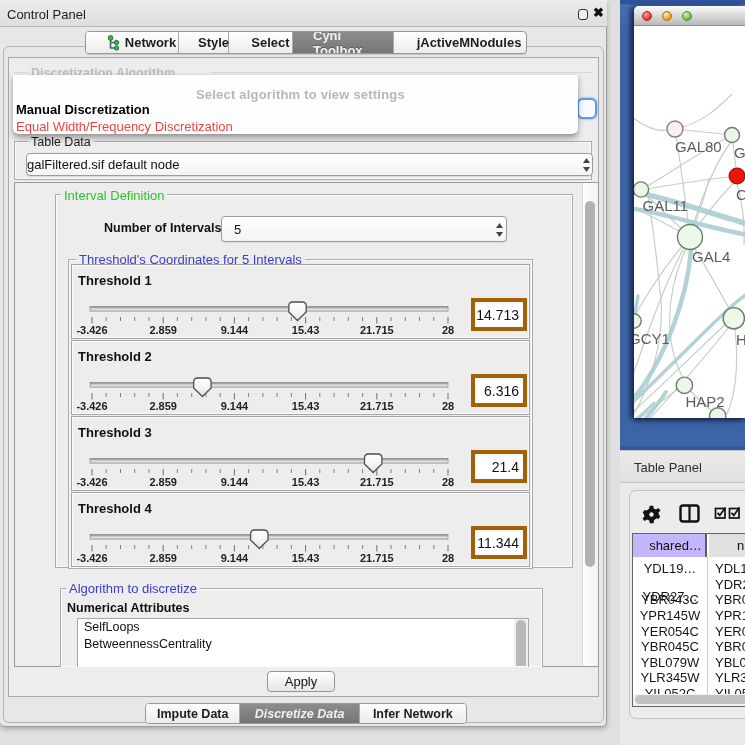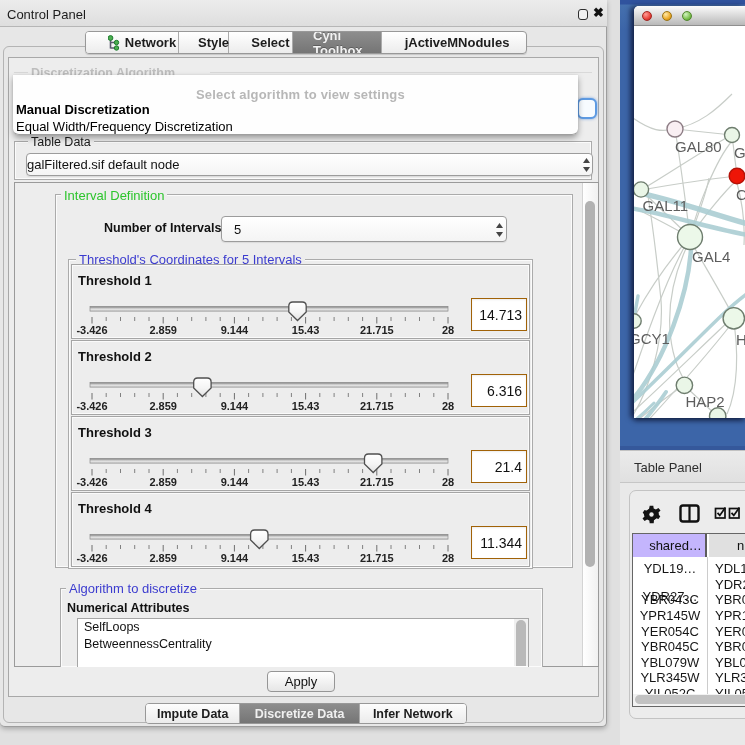--- a/index.html
+++ b/index.html
@@ -49,21 +49,21 @@
   border:1px solid #9a9a9a; }
 #vsb-track { left:582px; top:183px; width:16px; height:483px;
   background:linear-gradient(90deg,#ffffff,#f1f1f1); border-left:1px solid #d4d4d4; }
 #vsb-thumb { left:585px; top:201px; width:10px; height:366px; background:#b2b2b2; border-radius:6px; }
 
 
 .spanel { left:71px; width:459px; height:75px; background:#ededed;
   border:1px solid #a5a5a5; box-shadow:inset 1px 1px 0 #fafafa, inset -1px -1px 0 #fafafa; }
 .sptitle { position:absolute; left:6px; top:8px; font-size:13px; font-weight:bold; color:#111; }
 .valbox { position:absolute; left:399px; top:33px; width:56px; height:33px; background:#fff;
-  border:1px solid #a16207; box-shadow:inset 0 1px 2px rgba(0,0,0,0.08);
+  border:4px solid #a16207; box-shadow:inset 0 1px 2px rgba(0,0,0,0.08);
   font-size:14px; color:#111; display:flex; align-items:center; justify-content:flex-end; padding-right:4px; }
 
 
 #attrlist { left:77px; top:618px; width:452px; height:49px; background:#fff; padding-top:0;
   border:1px solid #a6a6a6; border-bottom:none; font-size:12.5px; color:#111; overflow:hidden; }
 #attrlist div { padding-left:6px; height:17px; line-height:16px; }
 #listsb { left:514px; top:619px; width:14px; height:47px; background:#f0f0f0; overflow:hidden; }
 #listsb i { position:absolute; left:2px; top:1px; width:10px; height:60px; background:#b9b9b9; border-radius:5px; }
 
 
@@ -81,21 +81,21 @@
 .btab:last-child { border-right:none; }
 .btab.sel { background:linear-gradient(#8d8d8d,#757575); color:#f0f0f0; }
 
 
 #ghost-title { left:31px; top:66px; font-size:12.5px; font-weight:bold; color:#bdbdbd; }
 #overlay { left:13px; top:75px; width:565px; height:60px; background:rgba(255,255,255,0.93);
   border-bottom:1px solid #9f9f9f;
   border-radius:0 0 6px 6px; box-shadow:0 3px 6px rgba(0,0,0,0.35), 0 0 1px rgba(0,0,0,0.2);padding-left:20px; }
 #ov-gray { position:absolute; left:183px; top:12px; font-size:13px; font-weight:bold; color:#b7b7b7; letter-spacing:0.2px; }
 #ov-b1 { position:absolute; left:3px; top:27px; font-size:13px; font-weight:bold; color:#000; }
-#ov-b2 { position:absolute; left:3px; top:44px; font-size:13px; color:#000000; }
+#ov-b2 { position:absolute; left:3px; top:44px; font-size:13px; color:#ef4444; }
 #combo-ghost { left:577px; top:98px; width:20px; height:21px; background:#f7fbff;
   border:2px solid #5d9ae2; border-radius:6px; box-shadow:0 0 3px rgba(80,140,220,0.8); }
 
 
 #bluebg { left:620px; top:0; width:125px; height:450px;
   background:linear-gradient(#30539e 0px, #30539e 4px, #4570ae 5px, #3c65a8 30px, #3c65a8 100%); }
 #netwin { left:634px; top:6px; width:111px; height:412px; background:#fff;
   border-radius:5px 0 0 0; box-shadow:-4px 0 5px rgba(0,0,25,0.5), 0 3px 5px rgba(0,0,20,0.5); }
 #nettitle { left:634px; top:6px; width:111px; height:20px;
   background:linear-gradient(#fbfbfb,#b9b9b9); border-bottom:1px solid #8f8f8f; border-radius:5px 0 0 0; }
@@ -144,21 +144,21 @@
     <div class="tab" style="width:93px;">
       <svg width="13" height="16" viewBox="0 0 13 16" style="margin-right:4px;">
         <path d="M2.5 4 L2.5 13.5 M2.5 7.5 L7 7.5 M2.5 13 L7 13" stroke="#5a5a6e" stroke-width="1.6" fill="none"></path>
         <circle cx="2.5" cy="3" r="2.4" fill="#4caf50" stroke="#1c7a2e" stroke-width="1"></circle>
         <circle cx="8.5" cy="7.5" r="2.2" fill="#4caf50" stroke="#1c7a2e" stroke-width="1"></circle>
         <circle cx="8.5" cy="13" r="2.2" fill="#4caf50" stroke="#1c7a2e" stroke-width="1"></circle>
       </svg>
       Network</div>
     <div class="tab" style="width:50px;">Style</div>
     <div class="tab" style="width:64px;">Select</div>
-    <div class="tab sel" style="width:89px;">Cyni Toolbox</div>
+    <div class="tab sel" style="width:101px;">Cyni Toolbox</div>
     <div class="tab" style="width:130px;">jActiveMNodules</div>
   </div>
 
   <div class="abs group" style="left:14px; top:141px; width:578px; height:39px;"></div>
   <div class="abs gtitle" style="left:28px; top:135px; font-size:12.5px; color:#1a1a1a;">Table Data</div>
   <div class="abs combo" style="left:26px; top:153px; width:567px; height:23px; ">galFiltered.sif default node
     <svg class="updown" style="left:555px; top:4px;" width="9" height="14" viewBox="0 0 9 14">
       <path d="M4.5 0 L8 5 L1 5 Z" fill="#444"></path>
         <path d="M4.5 14 L8 9 L1 9 Z" fill="#444"></path>
     </svg>
@@ -403,21 +403,21 @@
     <div>BetweennessCentrality</div>
   </div>
   <div class="abs" id="listsb">
       <i></i>
     </div>
 
   <div class="abs" id="apply">Apply</div>
 
   <div class="abs" id="btabs">
     <div class="btab" style="width:95px;">Impute Data</div>
-    <div class="btab sel" style="width:120px;">Discretize Data</div>
+    <div class="btab sel" style="width:120px;font-style:italic;">Discretize Data</div>
     <div class="btab" style="width:107px;">Infer Network</div>
   </div>
 
   <div class="abs" style="left:14px; top:72px; width:14px; height:1px; background:#d9d9d9;"></div>
   <div class="abs" style="left:210px; top:72px; width:382px; height:1px; background:#d9d9d9;"></div>
   <div class="abs" id="ghost-title">Discretization Algorithm</div>
   <div class="abs" id="combo-ghost"></div>
   <div class="abs" id="overlay">
     <div id="ov-gray">Select algorithm to view settings</div>
     <div id="ov-b1">Manual Discretization</div>

